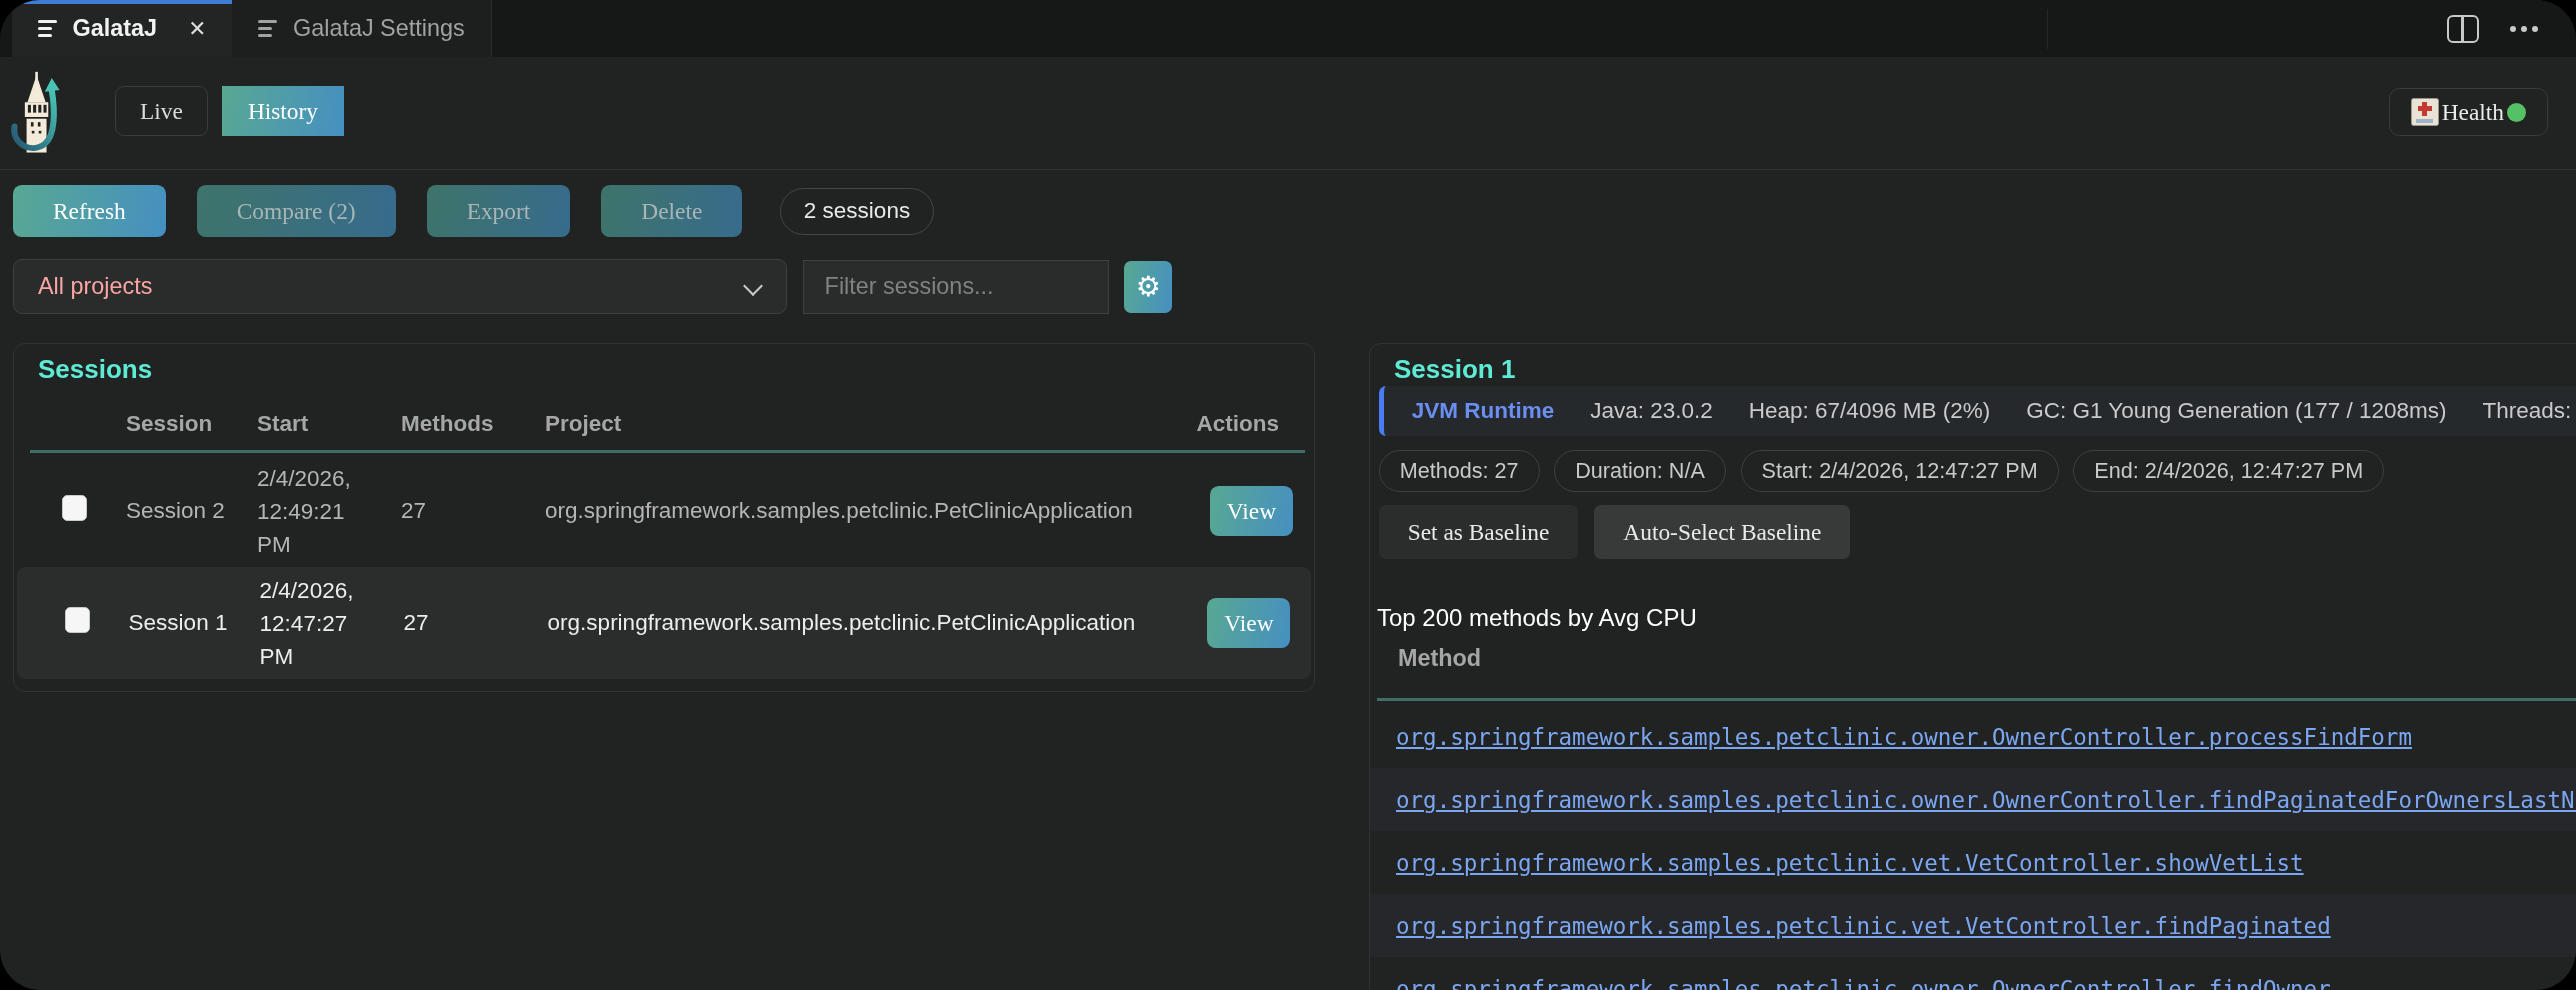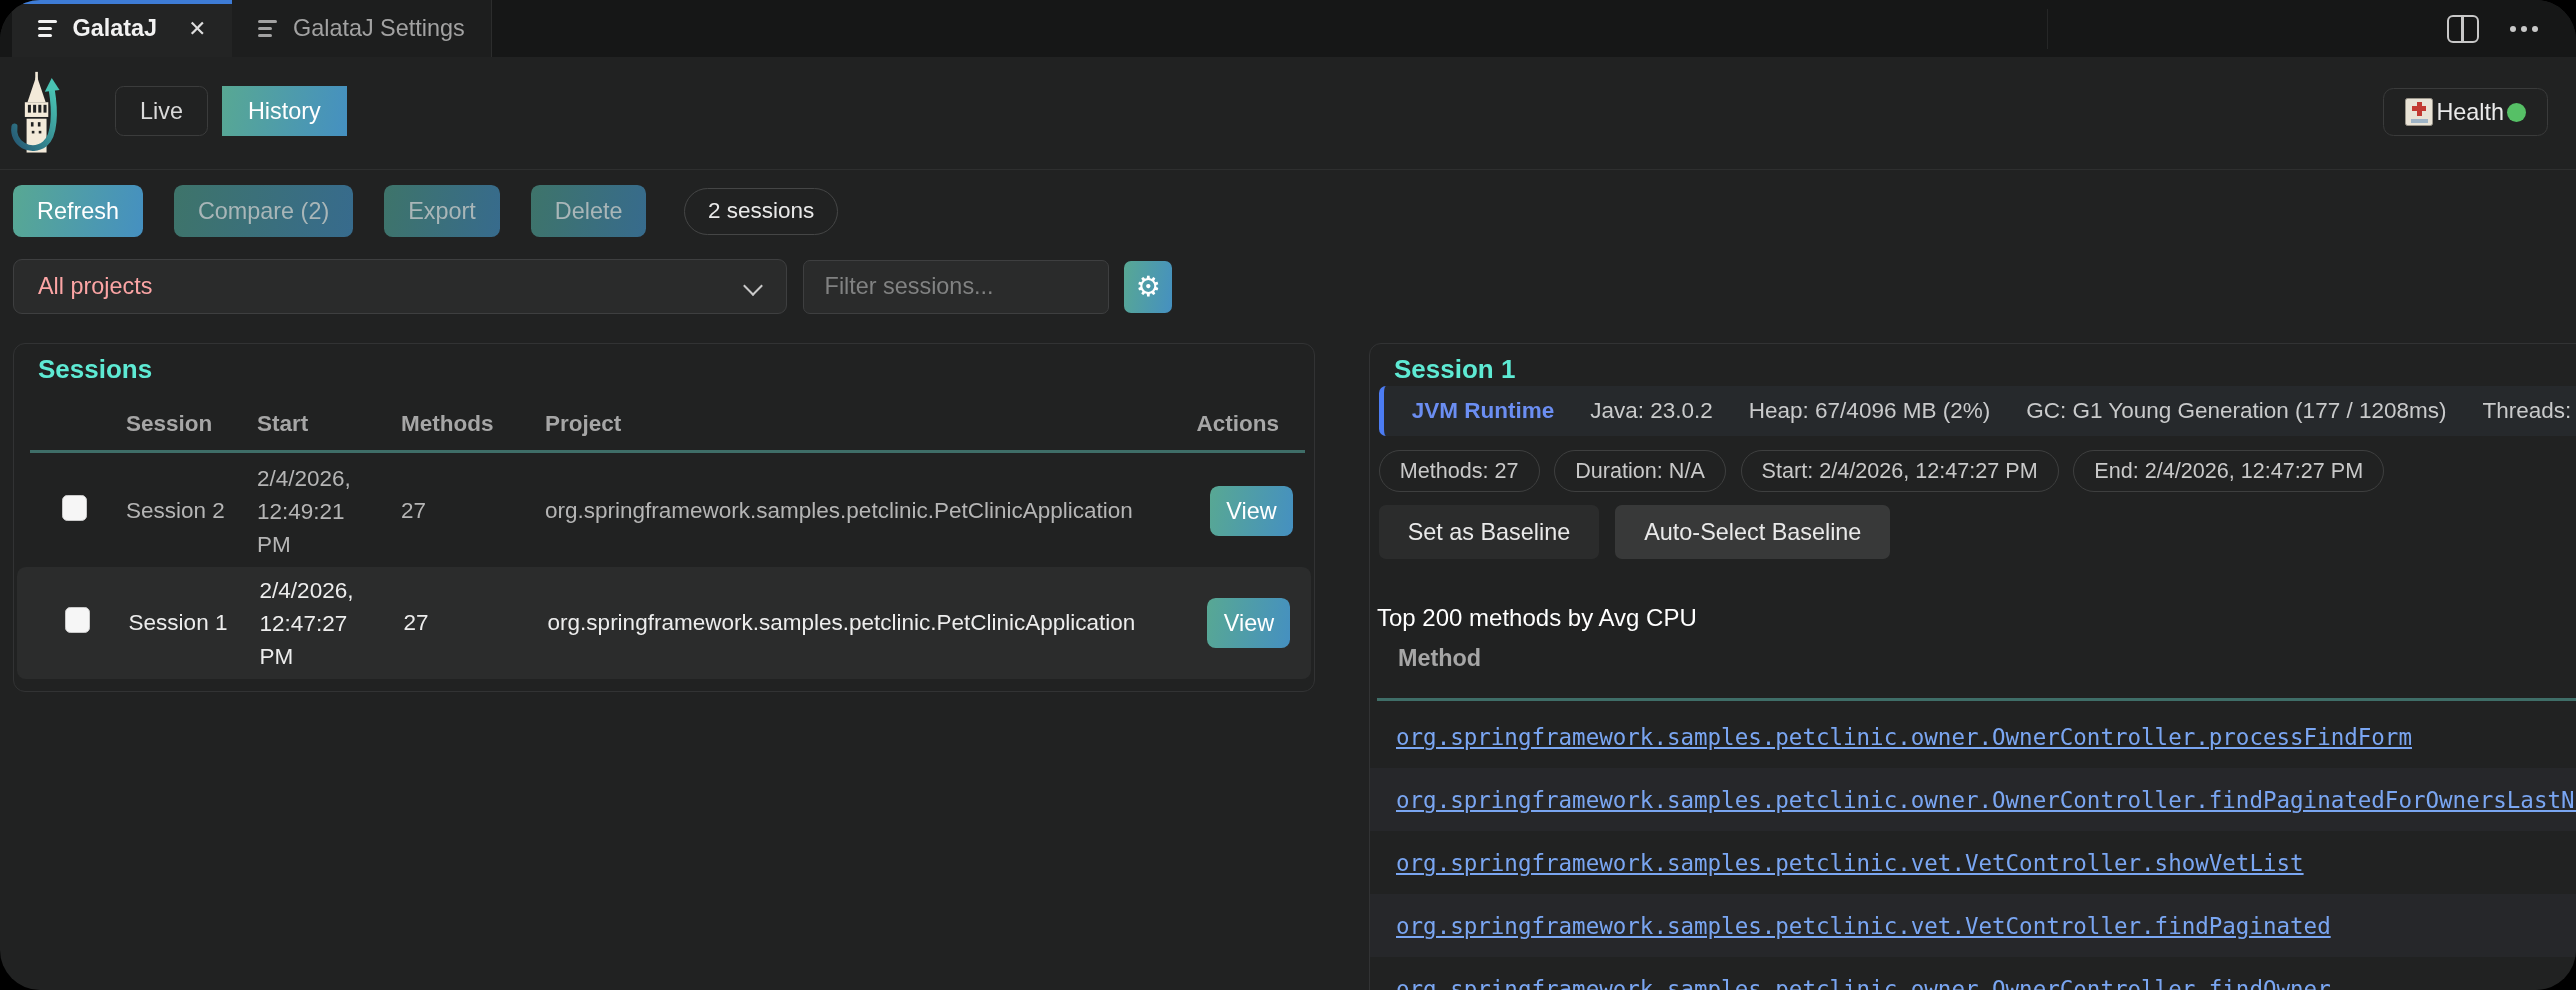--- a/index.html
+++ b/index.html
@@ -27,47 +27,47 @@
   .split-icon{width:28px;height:24px;border:2.6px solid #c8c8c8;border-radius:6px;position:relative;}
   .split-icon::after{content:"";position:absolute;left:50%;top:0;bottom:0;width:2.6px;margin-left:-1.3px;background:#c8c8c8;}
   .more-icon{display:flex;gap:5.2px;}
   .more-icon i{width:6px;height:6px;border-radius:50%;background:#c8c8c8;display:block;}
 
   
   .header{position:absolute;top:57px;left:0;right:0;height:112px;border-bottom:0.9px solid #2e2f2f;}
   .logo{position:absolute;left:10.4px;top:14px;width:54px;height:85px;}
   .mode-group{position:absolute;left:115px;top:29px;display:flex;gap:14px;}
   .btn{border:none;display:inline-flex;align-items:center;justify-content:center;cursor:pointer;
-       font-family:Liberation Sans, sans-serif;}
+       font-family:Liberation Serif, serif;}
   .btn-live{height:50px;padding:0 24px;background:transparent;border:1.7px solid #3b3c3c;border-radius:8.7px;
        color:#dadada;font-size:23.4px;}
   .grad{background:linear-gradient(100deg,#58a893 0%,#4590c1 100%);color:#fff;}
   .btn-history{height:50px;padding:0 26px;border-radius:0;font-size:23.4px;}
   .health-pill{position:absolute;right:28px;top:31px;height:48px;border:1.7px solid #3a3b3b;border-radius:10.4px;
        display:flex;align-items:center;gap:3px;padding:0 21px;color:#eaeaea;font-size:23.4px;background:transparent;}
   .hospital-icon{width:26px;height:26px;background:#e9e3d6;border-radius:2.6px;position:relative;border:0.9px solid #9a958a;}
   .hospital-icon::before{content:"";position:absolute;left:10.4px;top:2.6px;width:5.2px;height:14px;background:#c23a32;}
   .hospital-icon::after{content:"";position:absolute;left:6px;top:7px;width:14px;height:5.2px;background:#c23a32;}
   .hospital-icon b{position:absolute;left:4.3px;bottom:1.7px;width:17.3px;height:4.3px;background:#9fb4c6;}
   .health-dot{width:19px;height:19px;border-radius:50%;background:#56c066;}
 
   
   .toolbar{position:absolute;top:185px;left:13px;display:flex;gap:31px;align-items:center;}
-  .btn-action{height:52px;padding:0 24px;border-radius:8.7px;font-size:23.4px;}
+  .btn-action{height:52px;padding:0 40px;border-radius:8.7px;font-size:23.4px;}
   .btn-dim{background:linear-gradient(100deg,#3e746a 0%,#376b8d 100%);color:#a9b6b8;}
   .count-pill{height:45px;border:1.7px solid #454646;border-radius:24px;padding:0 22.5px;color:#e9e9e9;
        font-size:22.5px;display:flex;align-items:center;margin-left:7px;}
 
   
   .filter-row{position:absolute;top:259px;left:13px;display:flex;gap:15.6px;align-items:flex-start;}
   .select{width:774px;height:55px;background:#2a2b2b;border:1.7px solid #3e3f40;border-radius:9px;
        display:flex;align-items:center;padding:0 24px;color:#fca5a5;font-size:23.4px;position:relative;cursor:pointer;box-sizing:border-box;}
   .chevron{position:absolute;right:26px;top:19px;width:12px;height:12px;border-right:2.6px solid #c9c9c9;
        border-bottom:2.6px solid #c9c9c9;transform:rotate(45deg);}
-  .search{width:306px;height:54px;background:#2a2b2b;border:1.7px solid #3e3f40;border-radius:7px;
+  .search{width:306px;height:54px;background:#2a2b2b;border:1.7px solid #3e3f40;border-radius:0;
        color:#d8d8d8;padding:0 21px;font-size:23.4px;box-sizing:border-box;margin-top:0.9px;outline:none;
        font-family:"Liberation Sans","DejaVu Sans",sans-serif;}
   .search::placeholder{color:#818282;}
   .gear-btn{width:48px;height:52px;border-radius:7px;font-size:28px;margin-top:1.7px;}
 
   
   .panel{border:1.7px solid #323334;border-radius:12px;position:absolute;box-sizing:border-box;}
   .sessions-panel{left:13px;top:343px;width:1302px;height:349px;}
   .panel-title{position:absolute;left:24px;top:10.4px;font-size:26px;font-weight:bold;color:#5eead4;}
   .sgrid{display:grid;grid-template-columns:112px 131px 144px 144px 1fr 121px;align-items:center;}

